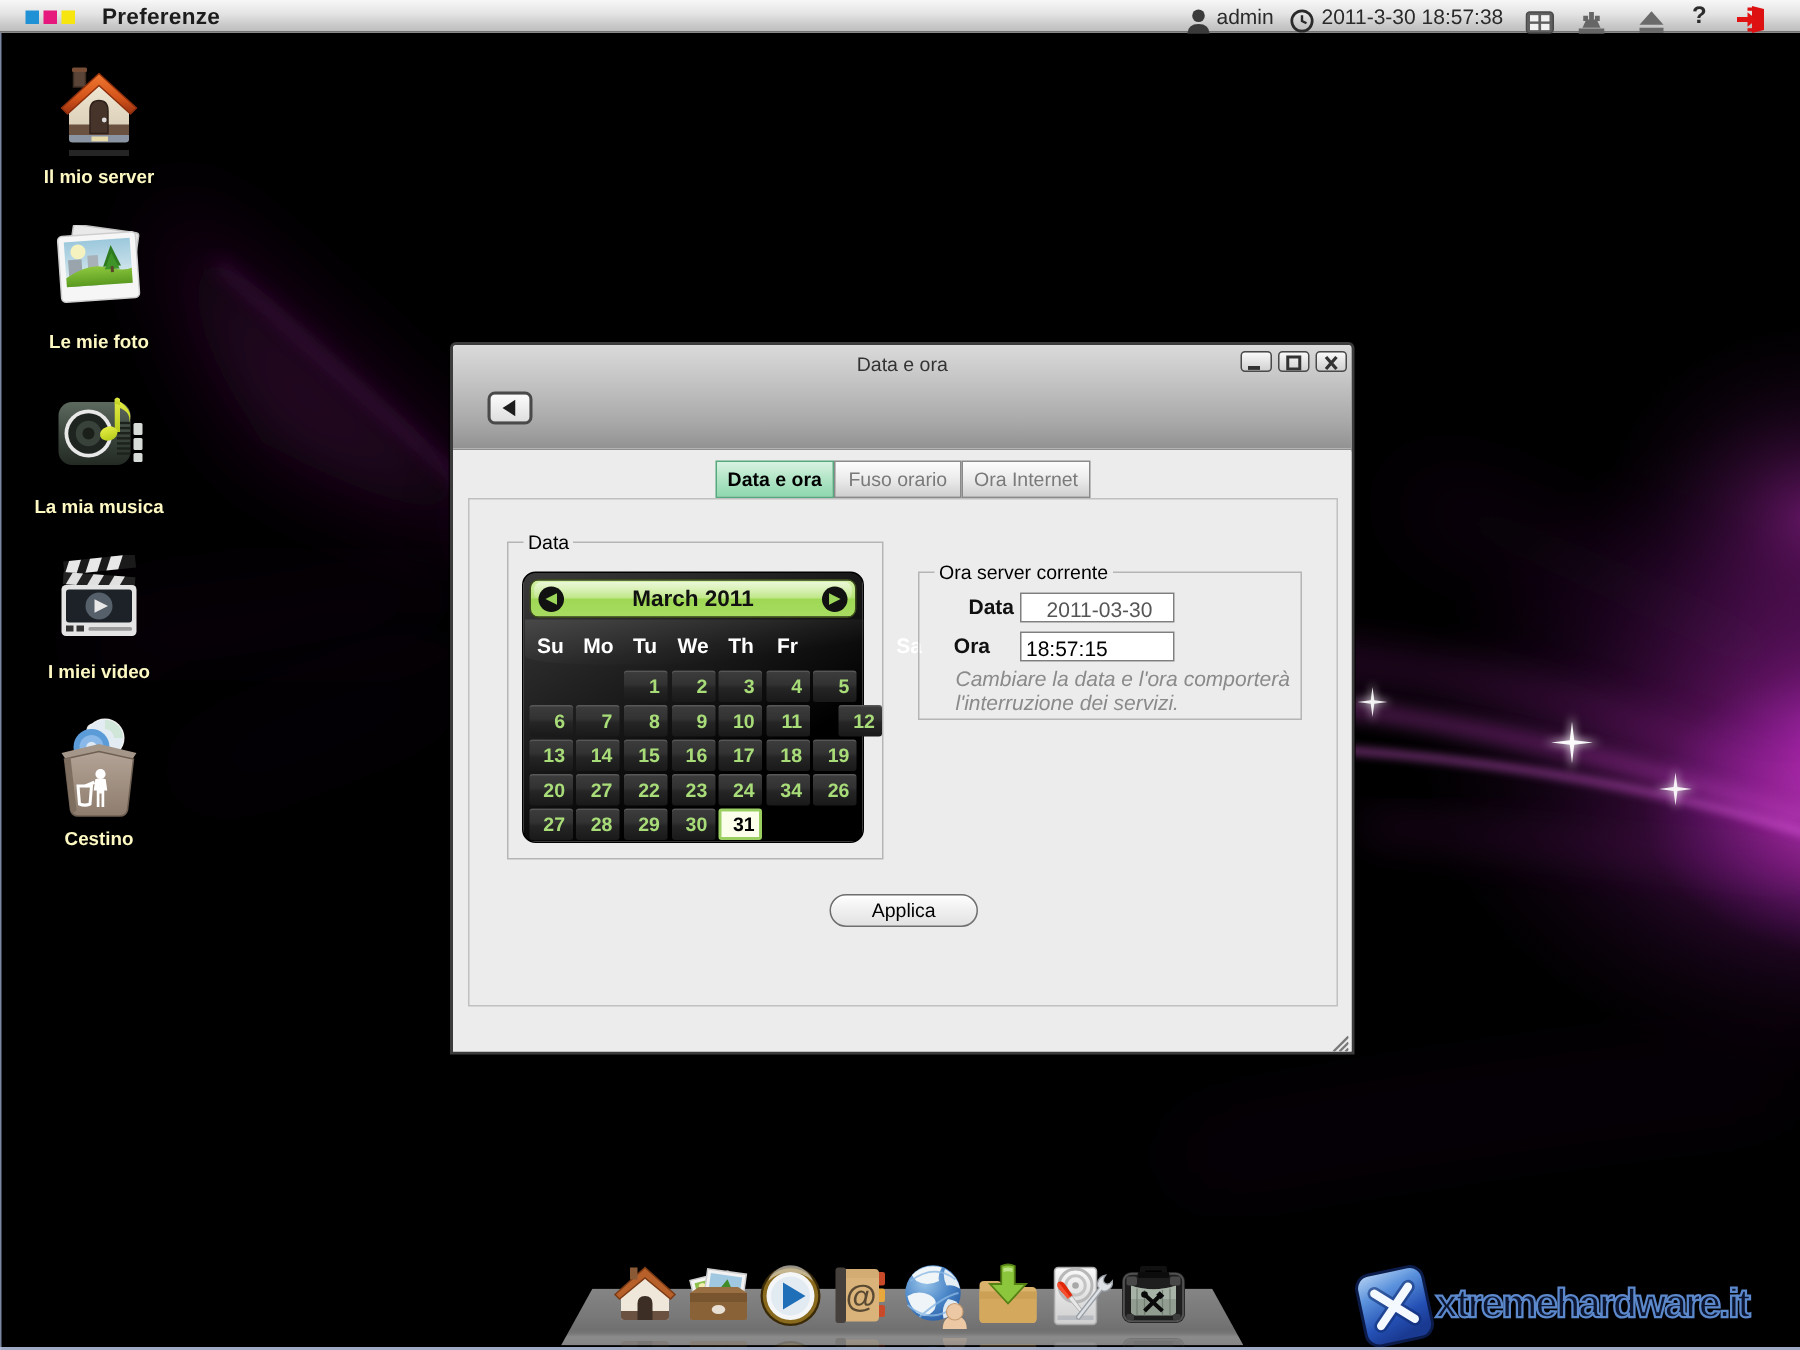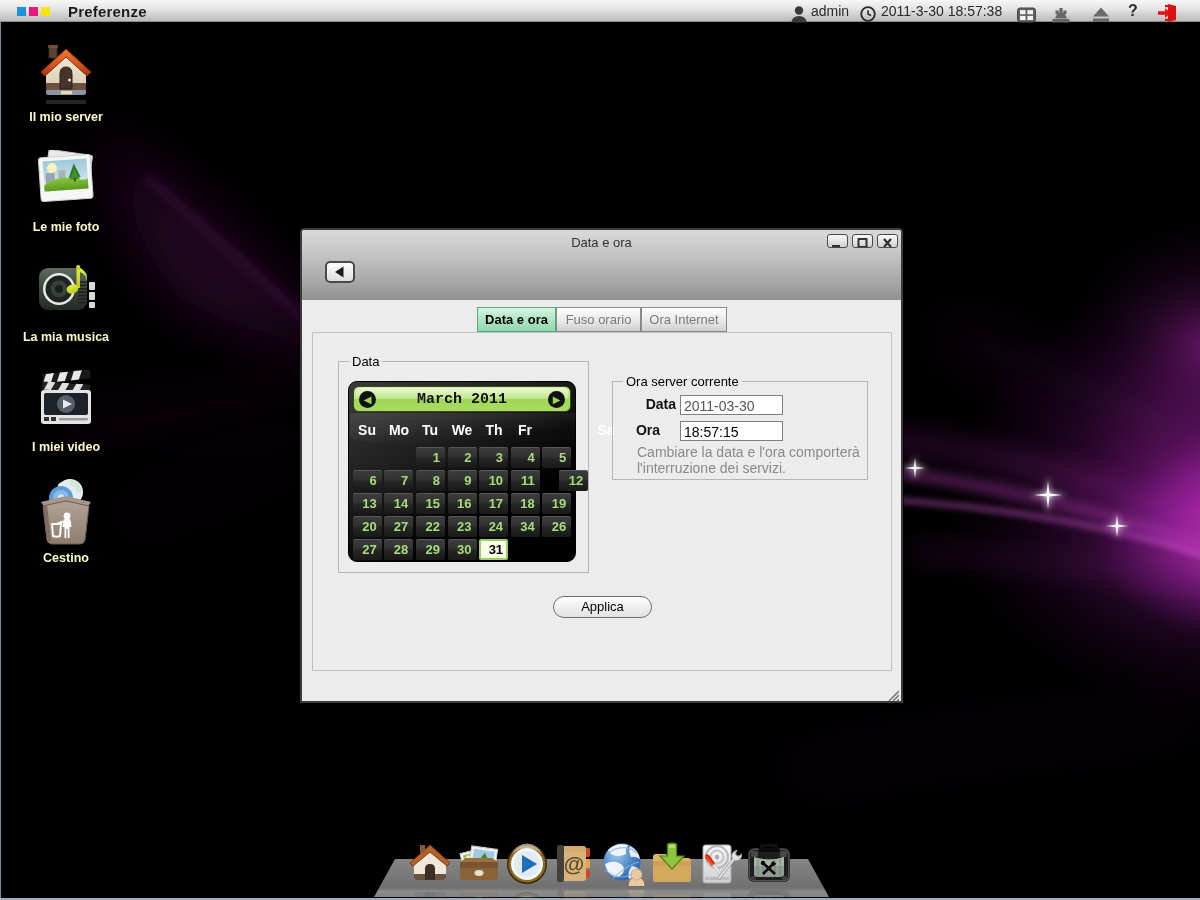--- a/index.html
+++ b/index.html
@@ -47,34 +47,34 @@
 
 .fs { position:absolute; border:1px solid #b5b5b5; }
 .fs .legend { position:absolute; top:-8px; font-size:13px; color:#000; background:#ececec; padding:0 3px; }
 
 
 #cal { position:absolute; left:46px; top:151px; width:228px; height:181px;
   background:linear-gradient(150deg,#3a3a3a, #161616 45%, #000 70%); border-radius:9px;
   border:1px solid #000; }
 #calhead { position:absolute; left:4px; top:4px; width:218px; height:26px; border-radius:6px;
   background:linear-gradient(#d3f0a8, #b5e374 48%, #9fd854 52%, #a8dc62); border:1px solid #3a4a1a; }
-#calhead .mon { position:absolute; width:100%; top:4px; text-align:center; font-weight:bold; font-size:15px; color:#111;font-family:Liberation Mono, monospace; }
+#calhead .mon { position:absolute; width:100%; top:4px; text-align:center; font-weight:bold; font-size:15px; color:#111; }
 .navb { position:absolute; top:4px; width:17px; height:17px; border-radius:50%; background:#111; color:#9cd65a;
   font-size:10px; text-align:center; line-height:17px; }
 .dayhdr { position:absolute; top:40px; width:32px; text-align:center; color:#fff; font-weight:bold; font-size:14px; }
 .cell { position:absolute; width:29px; height:21px; border-radius:2px;
   background:linear-gradient(#3d3d3d, #323232 44%, #252525 56%, #191919); color:#a8dc78; font-weight:bold; font-size:13px;
   text-align:right; line-height:21px; padding-right:5px; box-shadow:inset 0 1px 0 rgba(255,255,255,0.14); }
 .cell.sel { background:#fbffea; color:#000; border:2px solid #9ccf62; line-height:17px; padding-right:3px; }
 
 
 .flabel { position:absolute; font-size:14px; font-weight:bold; color:#111; text-align:right; }
 .finput { position:absolute; width:103px; height:20px; background:#fff; border:1px solid #7f7f7f;
   font-size:14px; padding:1px 0 0 3px; color:#000; }
-#note { position:absolute; left:335px; top:214px; width:228px; font-size:14px; color:#8a8a8a; line-height:16px; }
+#note { position:absolute; left:335px; top:214px; width:228px; font-size:14px; color:#8a8a8a; line-height:16px;font-style:italic; }
 
 
 #applica { position:absolute; left:251px; top:366px; width:99px; height:22px; border-radius:11px;
   background:linear-gradient(#ffffff,#f2f2f2 40%,#e2e2e2); border:1px solid #6f6f6f;
   text-align:center; font-size:13px; color:#000; line-height:20px;
   box-shadow:inset 0 1px 0 #fff; }
 
 
 #dock { position:absolute; left:374px; top:859px; width:455px; height:38px; }
 #dockface { position:absolute; left:0; top:0; width:455px; height:38px;
@@ -444,21 +444,21 @@
       <div class="cell" style="left:35.3px; top:156.5px;">28</div>
       <div class="cell" style="left:66.9px; top:156.5px;">29</div>
       <div class="cell" style="left:98.5px; top:156.5px;">30</div>
       <div class="cell sel" style="left:130.1px; top:156.5px;">31</div>
     </div>
 
     <div class="fs" style="left:310px; top:133px; width:256px; height:99px;margin-top:18px;">
       <div class="legend" style="left:10px;">Ora server corrente</div>
     </div>
     <div class="flabel" style="left:300px; top:166px; width:74px;">Data</div>
-    <input class="finput" style="left: 378px; top: 165px; color: rgb(85, 85, 85);" value="2011-03-30" readonly="">
+    <input class="finput" style="left: 378px; top: 165px; color: rgb(85, 85, 85); text-align: center;" value="2011-03-30" readonly="">
     <div class="flabel" style="left:284px; top:192px; width:74px;">Ora</div>
     <input class="finput" style="left: 378px; top: 191px;" value="18:57:15" readonly="">
     <div id="note">Cambiare la data e l'ora comporterà l'interruzione dei servizi.</div>
     <div id="applica">Applica</div>
     <svg id="grip" style="position:absolute; left:584px; top:458px;" width="13" height="13" viewBox="0 0 13 13">
       <g stroke="#7a7a7a" stroke-width="1.6">
         <line x1="3" y1="13" x2="13" y2="3"></line>
         <line x1="7" y1="13" x2="13" y2="7"></line>
         <line x1="11" y1="13" x2="13" y2="11"></line>
       </g>
@@ -599,15 +599,33 @@
           <circle cx="-6" cy="-5" r="2.2" fill="#0a0a0a"></circle>
           <path d="M3 -6 L6 -3" stroke="#0a0a0a" stroke-width="3.4"></path>
         </g>
         <rect x="5" y="9" width="7" height="6" rx="1.5" fill="#484848"></rect>
         <rect x="34" y="9" width="7" height="6" rx="1.5" fill="#484848"></rect>
         <rect x="5" y="34" width="5" height="4" rx="1" fill="#3c3c3c"></rect>
         <rect x="36" y="34" width="5" height="4" rx="1" fill="#3c3c3c"></rect>
       </svg>
     </div>
   </div>
+  <div id="wm">
+    <svg width="290" height="60" viewBox="0 0 290 60">
+      <defs>
+        <linearGradient id="badge" x1="0" y1="0" x2="0.3" y2="1">
+          <stop offset="0" stop-color="#b8d4f4"></stop>
+            <stop offset="0.35" stop-color="#5b92dc"></stop>
+            <stop offset="0.75" stop-color="#2450b4"></stop>
+            <stop offset="1" stop-color="#1a3a92"></stop>
+        </linearGradient>
+      </defs>
+      <g transform="rotate(-12 29 30)">
+        <rect x="7" y="7" width="45" height="48" rx="9" fill="url(#badge)" stroke="#0c1c4a" stroke-width="2"></rect>
+        <path d="M18 20 L41 42 M41 20 L18 42" stroke="#0e2a6e" stroke-width="9" stroke-linecap="round" opacity="0.55"></path>
+        <path d="M18 20 L41 42 M41 20 L18 42" stroke="#f4f8ff" stroke-width="5.5" stroke-linecap="round"></path>
+      </g>
+      <text x="57" y="38" font-family="Liberation Sans" font-weight="bold" font-size="27" letter-spacing="-1.4" fill="#0c1630" stroke="#5c88cc" stroke-width="1.5">xtremehardware.it</text>
+    </svg>
+  </div>
   <div id="leftline"></div>
   <div id="bottomline"></div>
 </div>
 
 </body></html>

